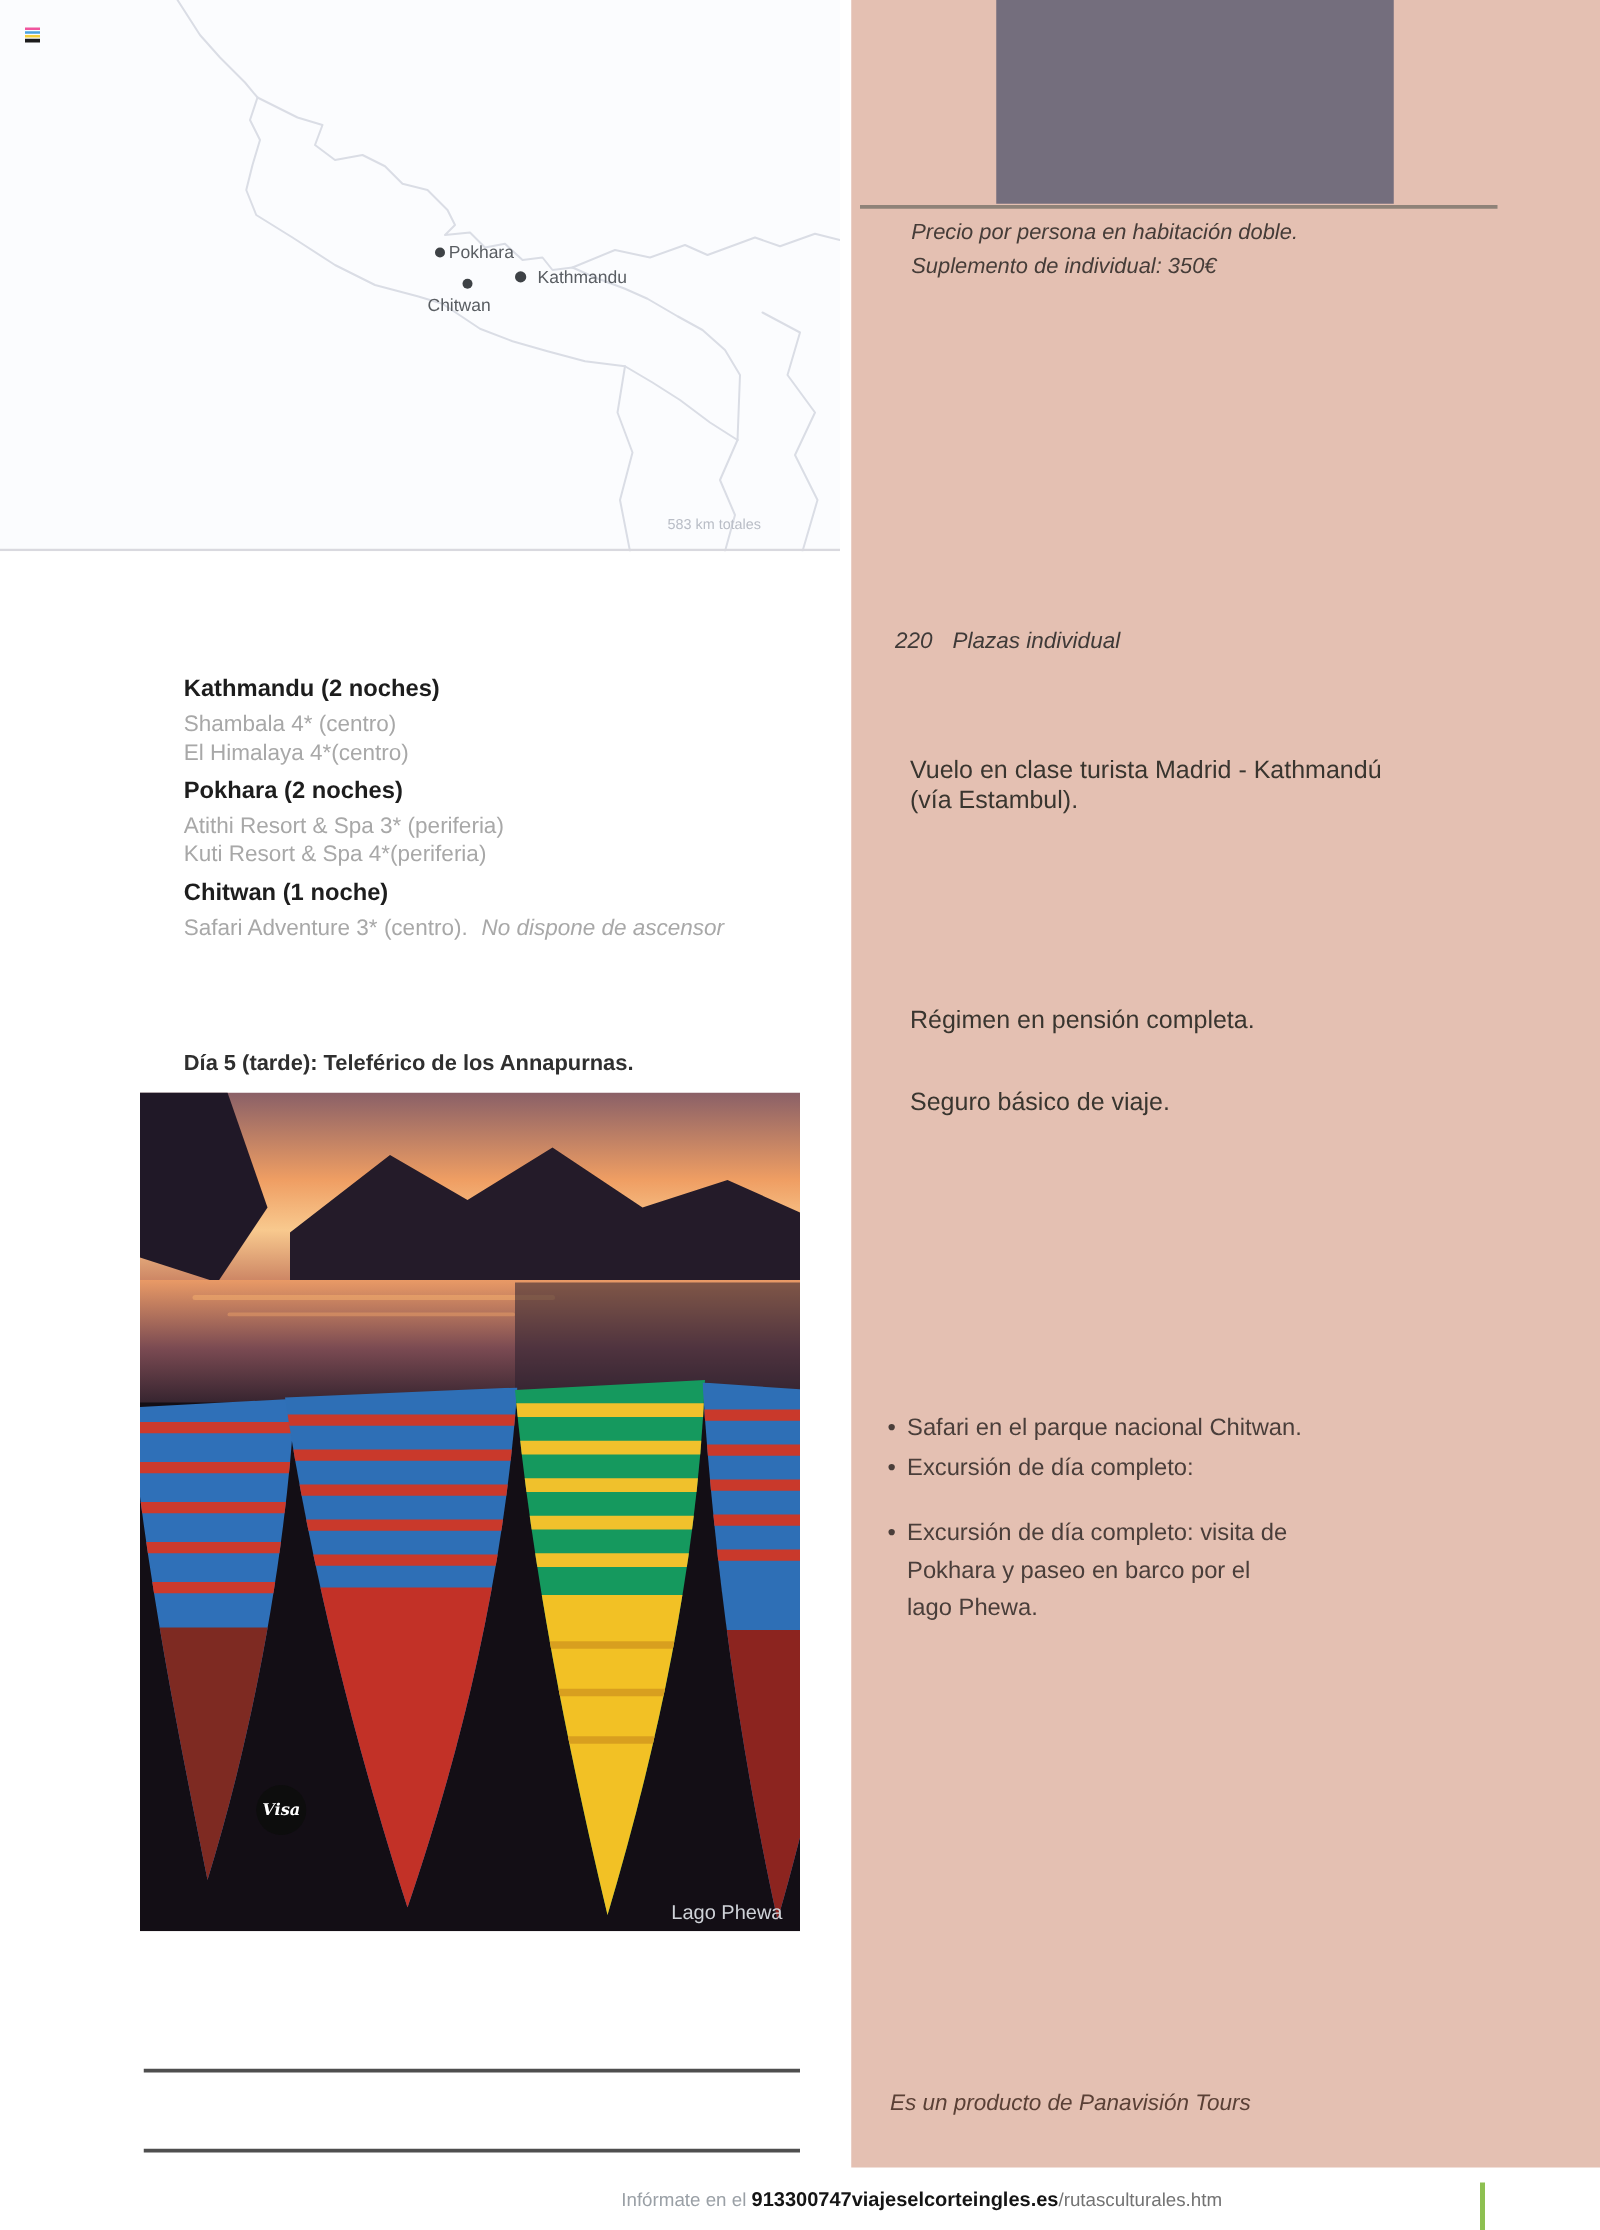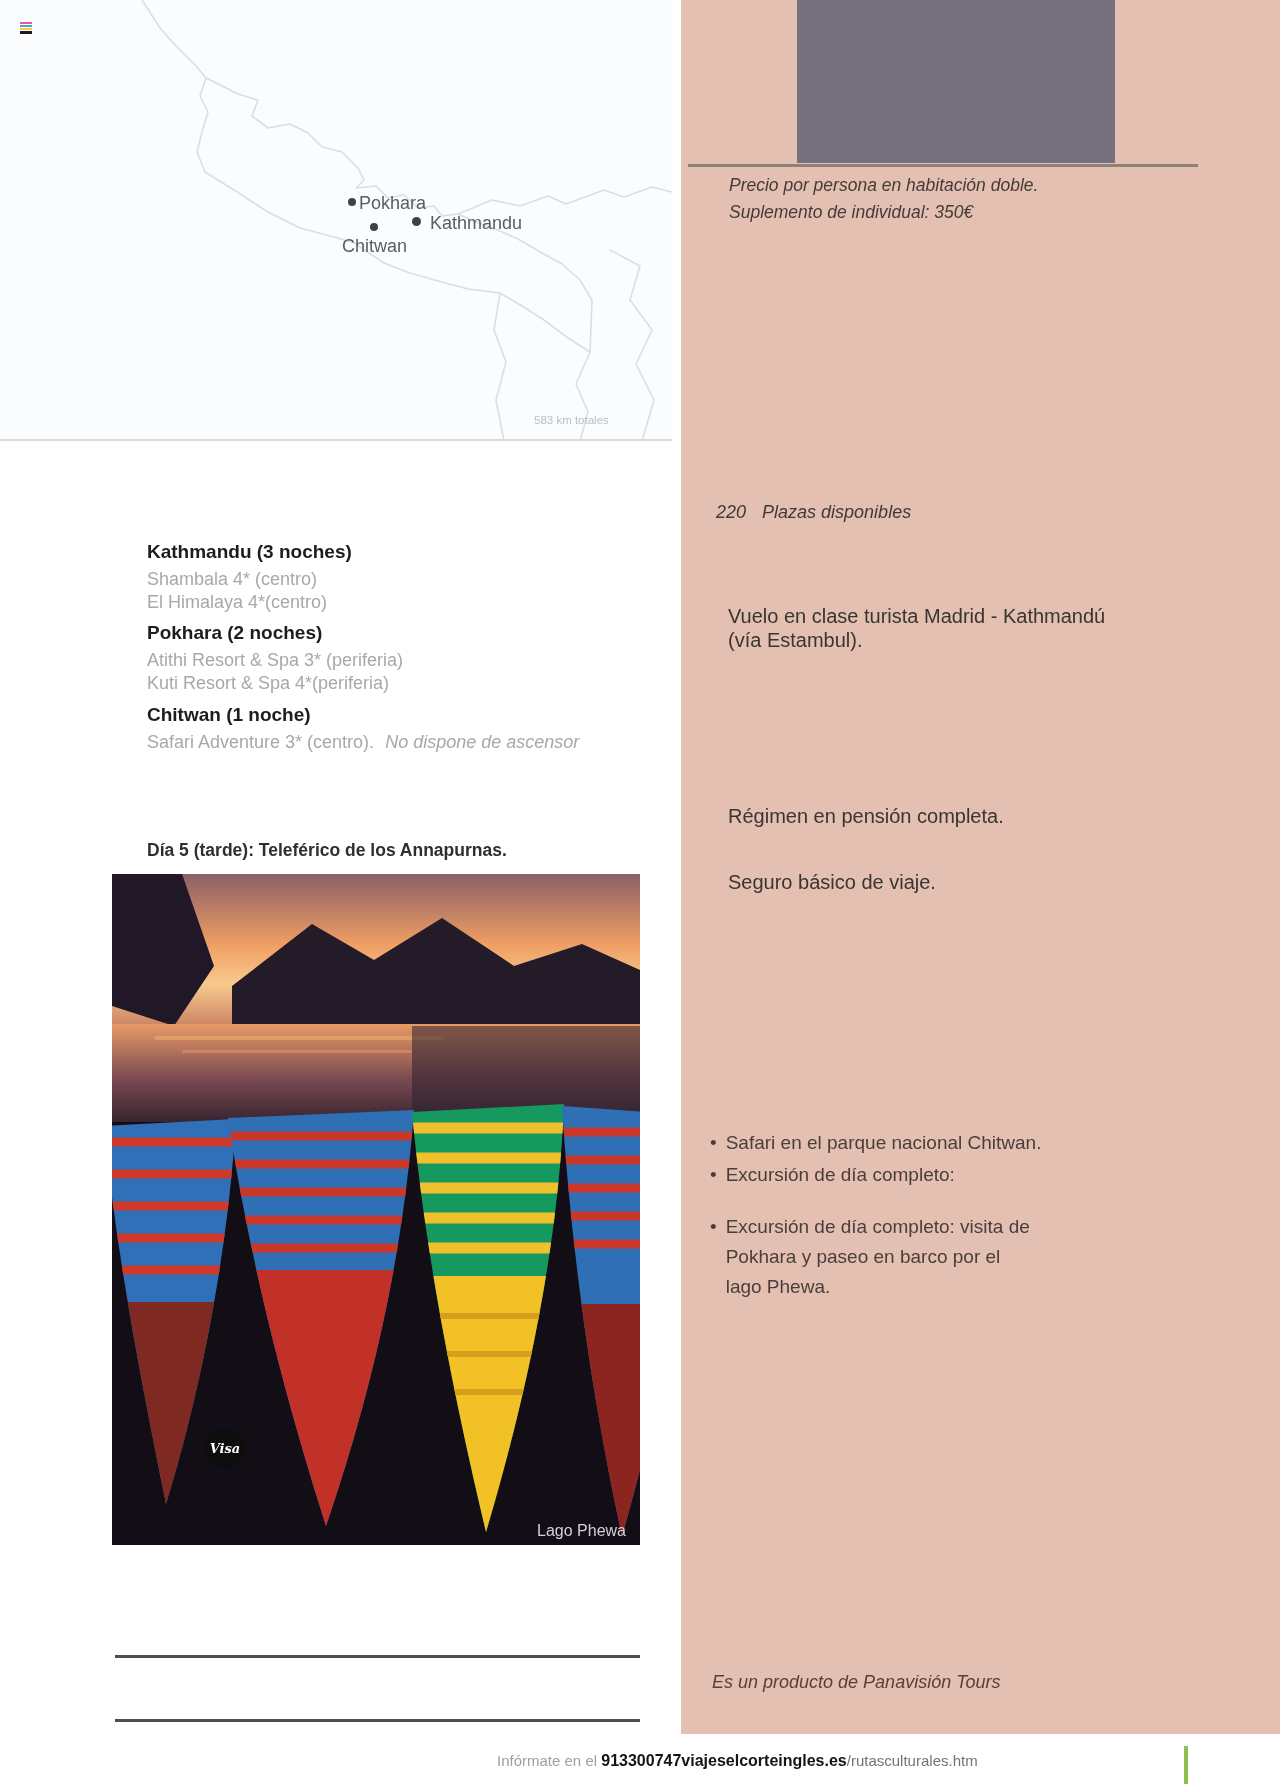--- a/index.html
+++ b/index.html
@@ -4,21 +4,21 @@
 <style>
   html,body{margin:0;padding:0;}
   body{width:1280px;height:1784px;position:relative;background:#ffffff;
        font-family:"Liberation Sans",sans-serif;overflow:hidden;}
   .abs{position:absolute;}
   .preline{white-space:pre-line;}
   
   .map-wrap{left:0;top:0;width:672px;height:441px;}
   .km-note{left:534px;top:414px;font-size:11.5px;color:#b9bdc6;}
   .city-dot{width:8px;height:8px;border-radius:50%;background:#3e4246;}
-  .city-label{font-size:18px;color:#595d62;font-weight:500;}
+  .city-label{font-size:14px;color:#595d62;font-weight:500;}
   
   .mini-icon{left:20px;top:22px;width:12px;height:12px;display:flex;flex-direction:column;gap:1px;}
   .mini-icon div{height:2px;}
   
   .pink-col{left:681px;top:0;width:599px;height:1734px;background:#e4c0b2;}
   .gray-box{left:797px;top:0;width:318px;height:163px;background:#746e7d;}
   .price-rule{left:688px;top:164px;width:510px;height:3px;background:#8e8278;}
   .price-note{left:729px;top:172px;width:420px;font-size:17.5px;line-height:27px;
               font-style:italic;color:#453c38;}
   .avail{left:716px;top:502px;font-size:18px;font-style:italic;color:#3f3a38;}
@@ -82,21 +82,21 @@
 </div>
 
 <div class="abs pink-col"></div>
 <div class="abs gray-box"></div>
 <div class="abs price-rule"></div>
 
 <div class="abs price-note preline">Precio por persona en habitación doble.
 Suplemento de individual: 350€</div>
 
 <div class="abs avail">
-  <span>220</span><span class="gap"></span><span>Plazas disponibles</span>
+  <span>220</span><span class="gap"></span><span>Plazas individual</span>
 </div>
 
 <div class="abs rc-par preline" style="left:728px;top:604px;">Vuelo en clase turista Madrid - Kathmandú
 (vía Estambul).</div>
 
 <div class="abs rc-par" style="left:728px;top:804px;">Régimen en pensión completa.</div>
 
 <div class="abs rc-par" style="left:728px;top:870px;">Seguro básico de viaje.</div>
 
 <div class="abs bullet-row" style="left:710px;top:1128px;">
@@ -109,21 +109,21 @@
 </div>
 <div class="abs bullet-row" style="left:710px;top:1212px;">
   <span class="blt">•</span>
   <span class="preline">Excursión de día completo: visita de
 Pokhara y paseo en barco por el
 lago Phewa.</span>
 </div>
 
 <div class="abs product-note">Es un producto de Panavisión Tours</div>
 
-<div class="abs hotel-hdr" style="top:541px;">Kathmandu (3 noches)</div>
+<div class="abs hotel-hdr" style="top:541px;">Kathmandu (2 noches)</div>
 <div class="abs hotel-line" style="top:569px;text-align:center;">Shambala 4* (centro)</div>
 <div class="abs hotel-line" style="top:592px;">El Himalaya 4*(centro)</div>
 
 <div class="abs hotel-hdr" style="top:622px;">Pokhara (2 noches)</div>
 <div class="abs hotel-line" style="top:650px;">Atithi Resort &amp; Spa 3* (periferia)</div>
 <div class="abs hotel-line" style="top:673px;">Kuti Resort &amp; Spa 4*(periferia)</div>
 
 <div class="abs hotel-hdr" style="top:704px;">Chitwan (1 noche)</div>
 <div class="abs hotel-line" style="top:732px;">
   <span>Safari Adventure 3* (centro).</span>

